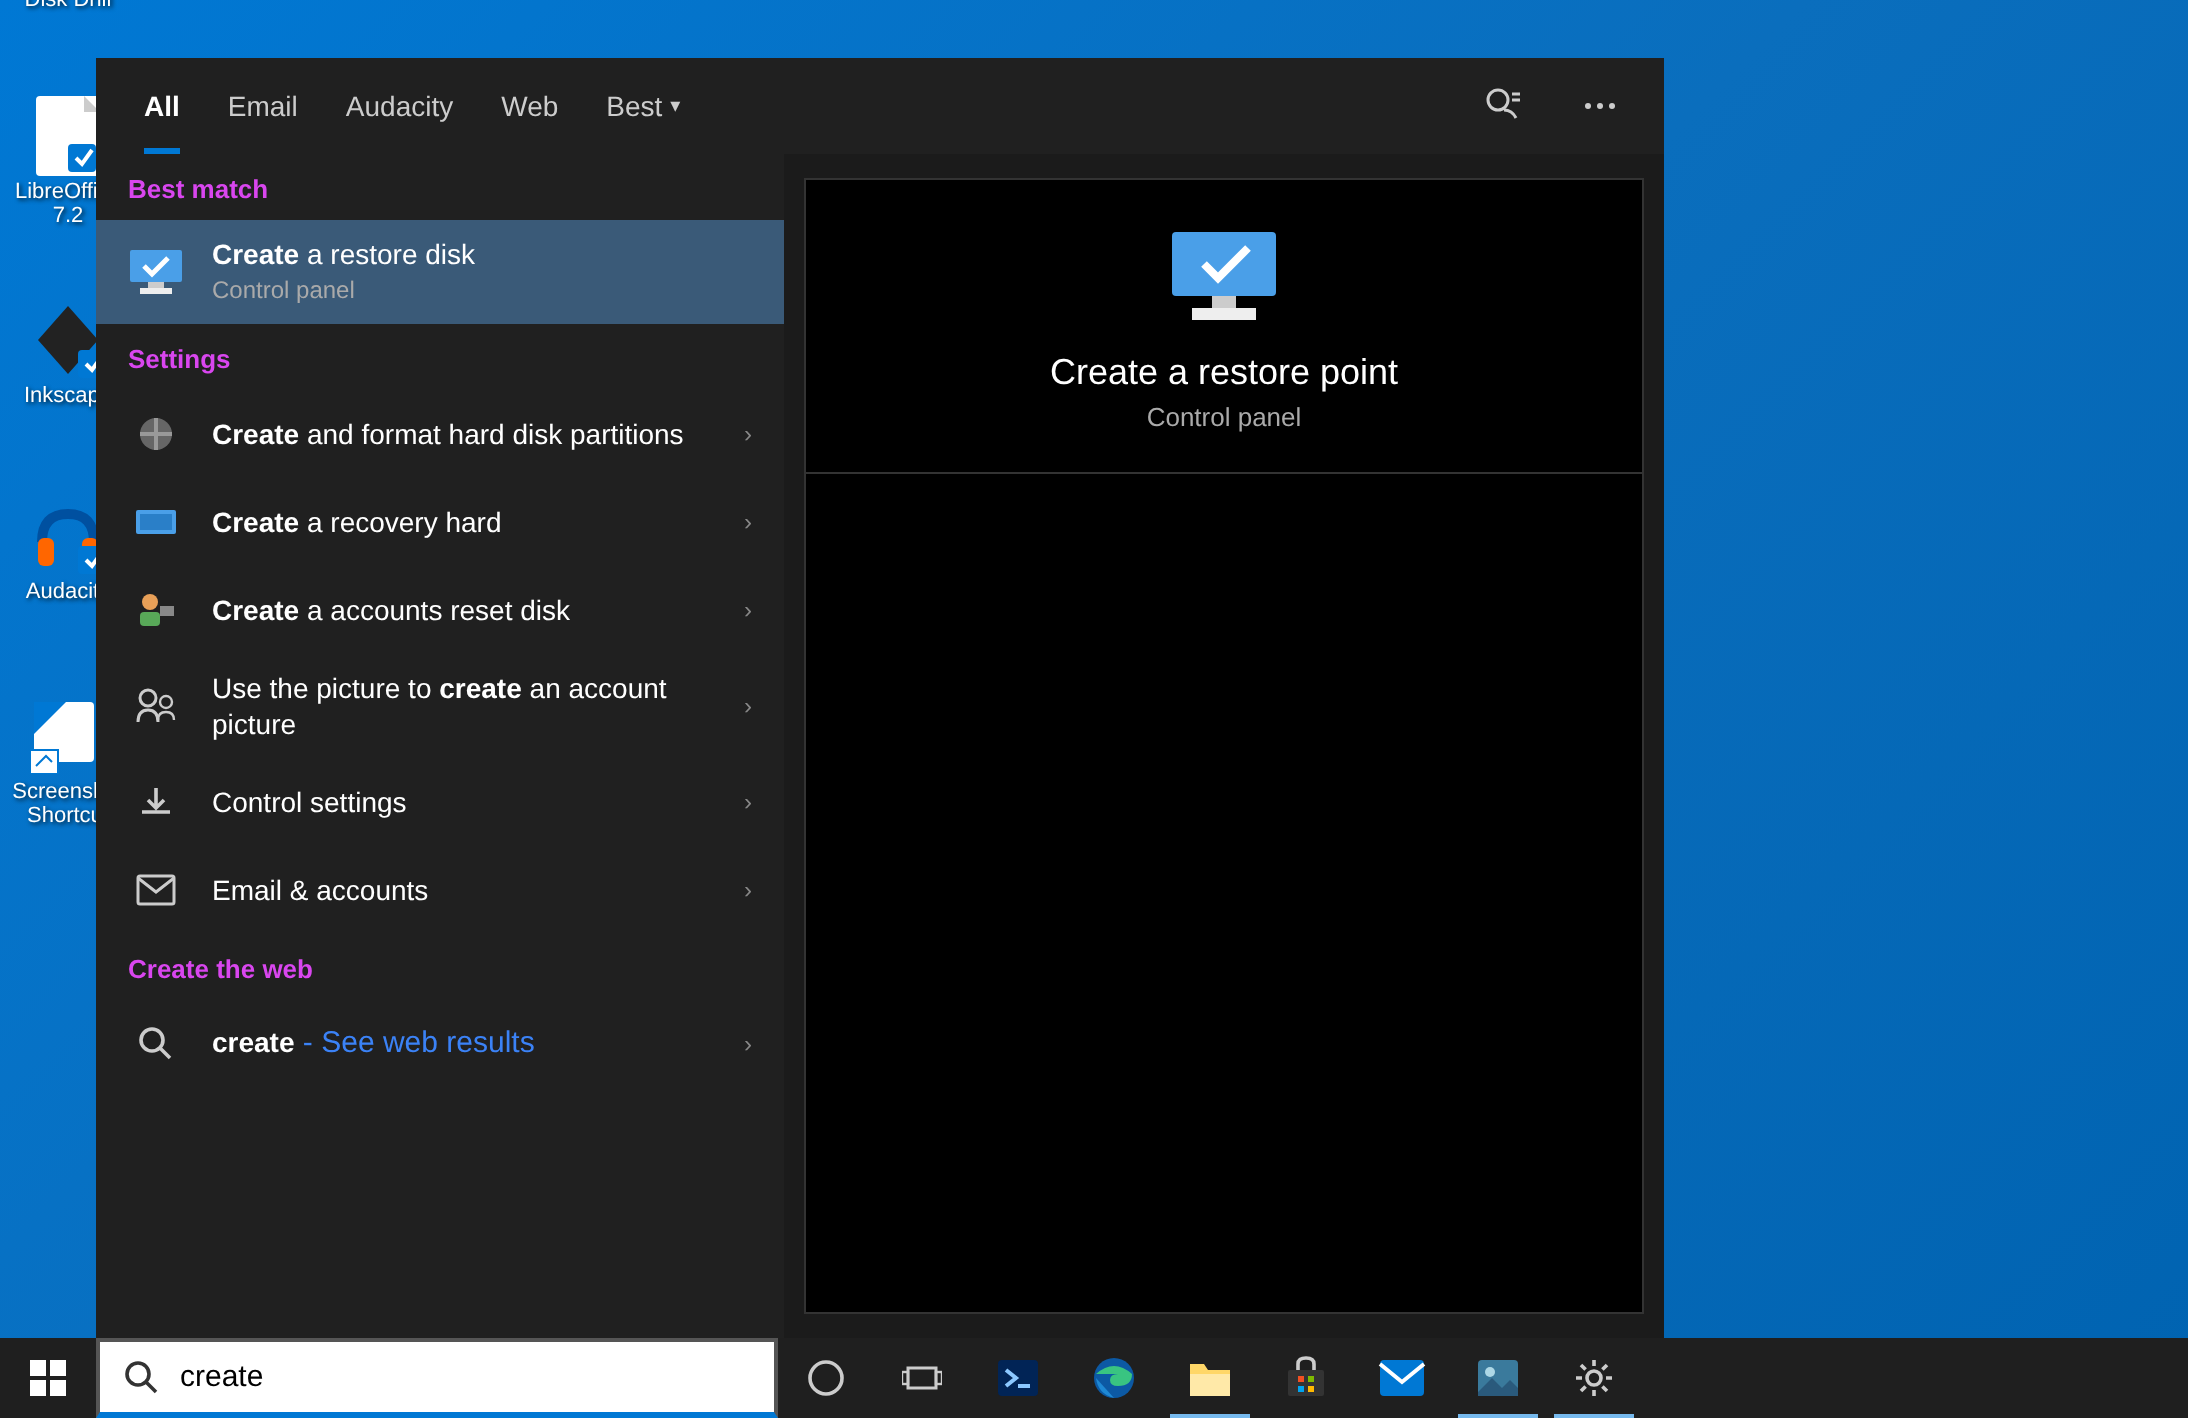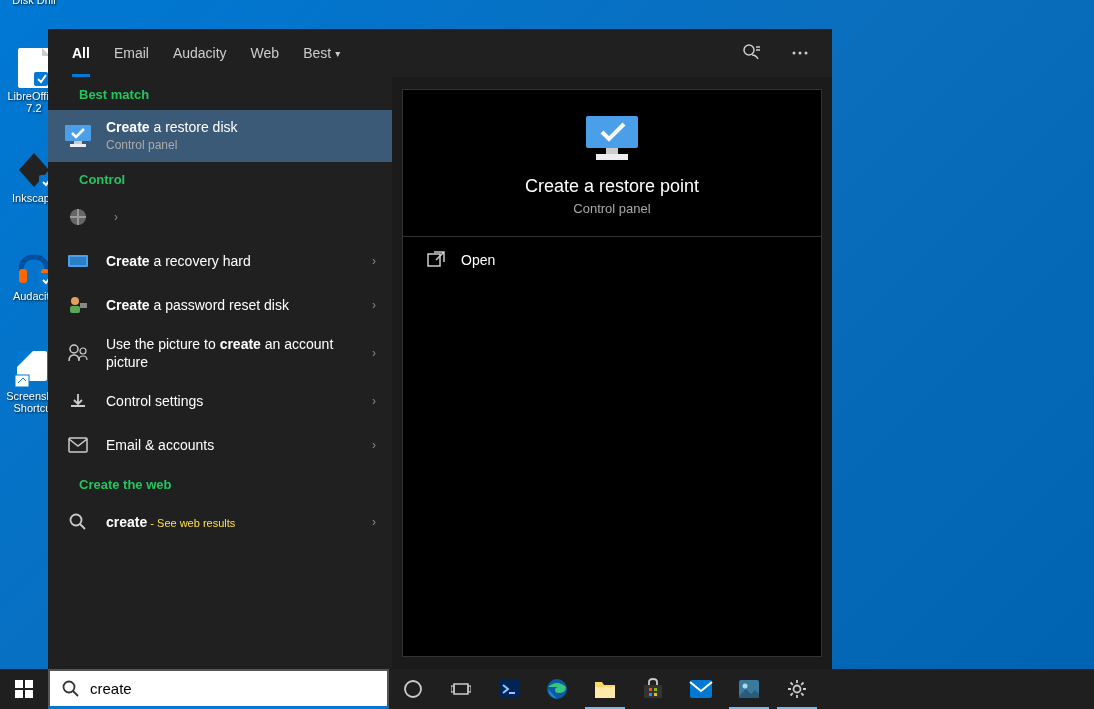--- a/index.html
+++ b/index.html
@@ -17,21 +17,21 @@
 .search-tab.active { color: white; font-weight: 600; }
 .search-tab.active::after { content: ''; position: absolute; bottom: 0; left: 12px; right: 12px; height: 3px; background: #0078d4; }
 .tab-chevron { margin-left: 4px; font-size: 10px; }
 .tabs-right { margin-left: auto; display: flex; gap: 8px; }
 .tabs-right .icon-btn { width: 40px; height: 40px; display: flex; align-items: center; justify-content: center; color: #ccc; cursor: pointer; }
 
 .search-body { flex: 1; display: flex; }
 .results-col { width: 344px; background: #202020; display: flex; flex-direction: column; }
 .preview-col { flex: 1; background: #1b1b1b; padding: 12px 10px; }
 
-.section-header { color: #22c55e; font-size: 13px; font-weight: 600; padding: 10px 31px 8px; }
+.section-header { color: #d946ef; font-size: 13px; font-weight: 600; padding: 10px 16px 8px; }
 .result-item { display: flex; align-items: center; padding: 8px 16px; cursor: pointer; min-height: 44px; position: relative; }
 .result-item.selected { background: #3a5a78; }
 .result-icon { width: 28px; height: 28px; margin-right: 14px; display: flex; align-items: center; justify-content: center; flex-shrink: 0; }
 .result-text { flex: 1; color: white; font-size: 14px; line-height: 1.3; }
 .result-sub { color: #aaa; font-size: 12px; margin-top: 2px; }
 .result-chevron { color: #888; font-size: 12px; margin-left: 8px; }
 .result-text b { font-weight: 700; }
 
 .preview-card { background: #000; border: 1px solid #333; width: 100%; height: 100%; }
 .preview-hero { display: flex; flex-direction: column; align-items: center; padding: 24px 0 20px; border-bottom: 1px solid #333; }
@@ -146,30 +146,31 @@
               <rect x="10" y="17" width="8" height="3" fill="#ccc"></rect>
               <rect x="6" y="20" width="16" height="3" fill="#eee"></rect>
             </svg>
           </div>
         <div class="result-text">
           <div><b>Create</b><span> a restore disk</span></div>
           <div class="result-sub">Control panel</div>
         </div>
       </div>
 
-      <div class="section-header">Control</div>
+      <div class="section-header">Settings</div>
 
       <div class="result-item">
         <div class="result-icon">
             <svg width="20" height="20" viewBox="0 0 20 20">
               <circle cx="10" cy="10" r="8" fill="#666"></circle>
               <rect x="2" y="9" width="16" height="2" fill="#999"></rect>
               <rect x="9" y="2" width="2" height="16" fill="#999"></rect>
             </svg>
           </div>
+        <div class="result-text"><b>Create</b><span> and format hard disk partitions</span></div>
         <div class="result-chevron">›</div>
       </div>
 
       <div class="result-item">
         <div class="result-icon">
             <svg width="20" height="16" viewBox="0 0 20 16">
               <rect x="0" y="2" width="20" height="12" fill="#4a9fe8" rx="1"></rect>
               <rect x="2" y="4" width="16" height="8" fill="#2a7fc8"></rect>
             </svg>
           </div>
@@ -178,21 +179,21 @@
       </div>
 
       <div class="result-item">
         <div class="result-icon">
             <svg width="20" height="20" viewBox="0 0 20 20">
               <circle cx="7" cy="6" r="4" fill="#e8a058"></circle>
               <rect x="2" y="11" width="10" height="7" fill="#58a858" rx="2"></rect>
               <rect x="12" y="8" width="7" height="5" fill="#888"></rect>
             </svg>
           </div>
-        <div class="result-text"><b>Create</b><span> a password reset disk</span></div>
+        <div class="result-text"><b>Create</b><span> a accounts reset disk</span></div>
         <div class="result-chevron">›</div>
       </div>
 
       <div class="result-item">
         <div class="result-icon">
             <svg width="20" height="20" viewBox="0 0 20 20">
               <circle cx="6" cy="6" r="4" stroke="#ccc" stroke-width="1.5" fill="none"></circle>
               <path d="M1 18 Q1 12 6 12 Q11 12 11 18" stroke="#ccc" stroke-width="1.5" fill="none"></path>
               <circle cx="15" cy="8" r="3" stroke="#ccc" stroke-width="1.2" fill="none"></circle>
               <path d="M11 17 Q11 13 15 13 Q19 13 19 17" stroke="#ccc" stroke-width="1.2" fill="none"></path>
@@ -225,48 +226,39 @@
 
       <div class="section-header">Create the web</div>
 
       <div class="result-item">
         <div class="result-icon">
             <svg width="18" height="18" viewBox="0 0 18 18">
               <circle cx="7" cy="7" r="5.5" stroke="#ccc" stroke-width="1.8" fill="none"></circle>
               <path d="M11 11 L16 16" stroke="#ccc" stroke-width="1.8"></path>
             </svg>
           </div>
-        <div class="result-text"><b>create</b><span style="color:#fde047;font-size:11px"> - See web results</span></div>
+        <div class="result-text"><b>create</b><span style="color:#3b82f6;font-size:15px"> - See web results</span></div>
         <div class="result-chevron">›</div>
       </div>
     </div>
 
     <div class="preview-col">
       <div class="preview-card">
         <div class="preview-hero">
           <div class="preview-hero-icon">
             <svg width="60" height="50" viewBox="0 0 60 50">
                 <rect x="4" y="2" width="52" height="32" fill="#4a9fe8" rx="2"></rect>
                 <path d="M20 18 L27 25 L42 10" stroke="white" stroke-width="4" fill="none"></path>
                 <rect x="24" y="34" width="12" height="6" fill="#ccc"></rect>
                 <rect x="14" y="40" width="32" height="6" fill="#eee"></rect>
               </svg>
           </div>
           <div class="preview-title">Create a restore point</div>
           <div class="preview-sub">Control panel</div>
         </div>
-        <div class="preview-action">
-          <div class="preview-action-icon">
-              <svg width="18" height="16" viewBox="0 0 18 16">
-                <rect x="1" y="3" width="12" height="12" stroke="#ccc" stroke-width="1.5" fill="none"></rect>
-                <path d="M7 1 L17 1 L17 11 M17 1 L9 9" stroke="#ccc" stroke-width="1.5" fill="none"></path>
-              </svg>
-            </div>
-          <div class="preview-action-label">Open</div>
-        </div>
       </div>
     </div>
   </div>
 </div>
 
 <div class="taskbar">
   <div class="start-btn">
     <svg width="18" height="18" viewBox="0 0 18 18">
         <rect x="0" y="0" width="8" height="8" fill="white"></rect>
         <rect x="10" y="0" width="8" height="8" fill="white"></rect>

